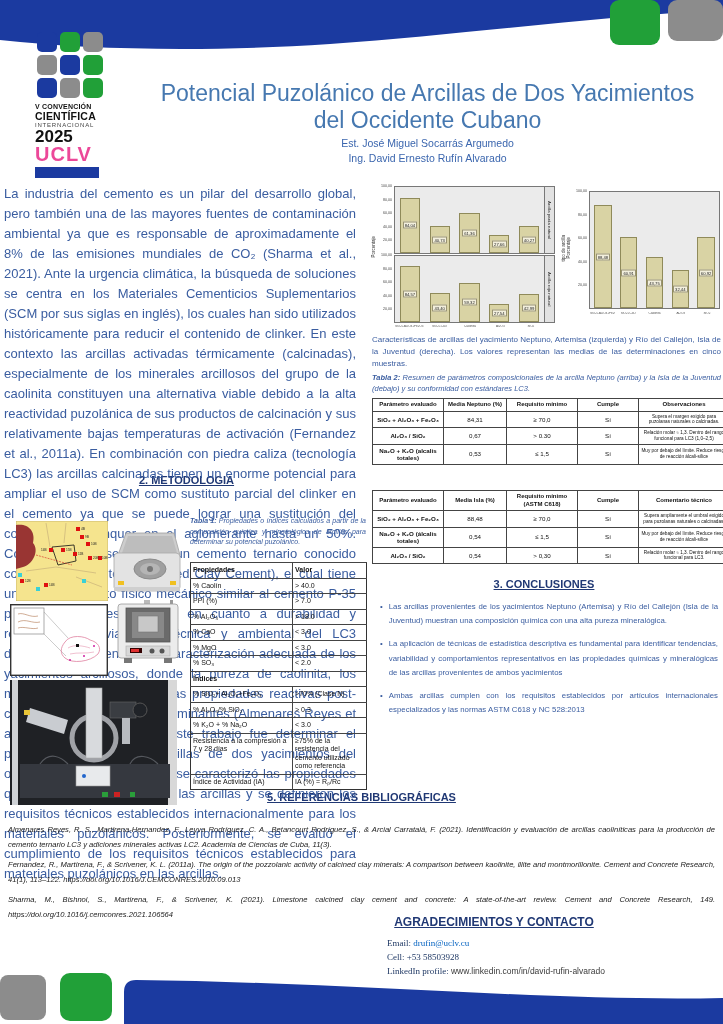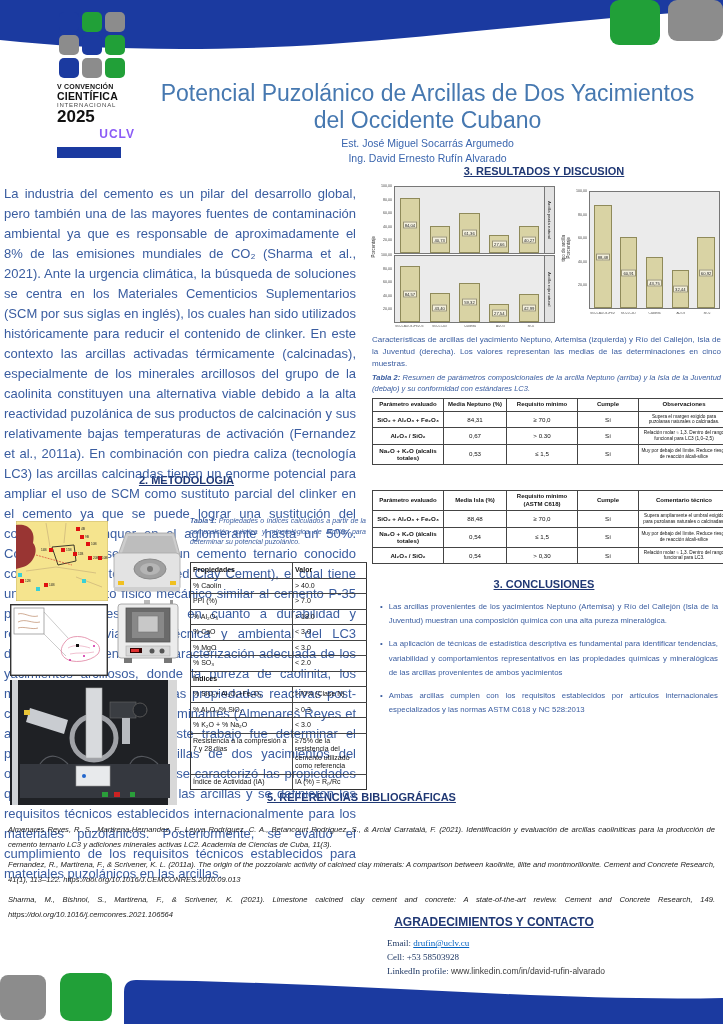--- a/index.html
+++ b/index.html
@@ -1,29 +1,29 @@
 <!DOCTYPE html>
 <html><head>
 <meta charset="utf-8">
 <style>
   html,body{margin:0;padding:0;background:#ffffff;}
   #poster{position:relative;width:723px;height:1024px;background:#fff;overflow:hidden;
           font-family:"Liberation Sans",sans-serif;color:#222;}
   svg{display:block;}
   
   #band{position:absolute;left:0;top:0;width:723px;height:60px;}
-  #logo{position:absolute;left:35px;top:12px;width:78px;margin-left:22px;}
+  #logo{position:absolute;left:35px;top:32px;width:78px;}
   #logo-grid{display:grid;grid-template-columns:repeat(3,20px);grid-gap:3px;margin-left:2px;}
   .sq{width:20px;height:20px;border-radius:5px;}
   .c-b{background:#1B3AA0;} .c-g{background:#21A038;} .c-gr{background:#8C8C8C;}
   #logo .l1{font-size:7px;font-weight:bold;margin-top:5px;letter-spacing:0.2px;color:#111;}
   #logo .l2{font-size:10.5px;font-weight:bold;color:#111;letter-spacing:0.2px;}
   #logo .l3{font-size:6px;color:#444;letter-spacing:0.8px;}
   #logo .l4{font-size:17px;font-weight:bold;color:#111;line-height:18px;}
-  #logo .l5{font-size:12px;font-weight:bold;color:#8b5cf6;line-height:17px;letter-spacing:1px;text-align:right;}
+  #logo .l5{font-size:20px;font-weight:bold;color:#ec4899;line-height:17px;letter-spacing:1px;}
   #logo-bar{width:64px;height:11px;background:#1B3AA0;margin-top:4px;}
   #symposium-title{position:absolute;left:150px;top:38px;width:555px;text-align:center;
      font-size:15px;font-weight:bold;color:#233E85;line-height:18px;}
   #poster-title{position:absolute;left:150px;top:80px;width:555px;text-align:center;
      font-size:23px;color:#4678B0;line-height:27px;}
   #authors{position:absolute;left:150px;top:136px;width:555px;text-align:center;
      font-size:10.5px;color:#3B66AE;line-height:15px;}
   
   .sech{position:absolute;text-align:center;font-weight:bold;font-size:11px;color:#203874;
         text-decoration:underline;}
@@ -96,21 +96,21 @@
                color:#3A5DA0;line-height:14.2px;}
   .bullet{display:flex;margin-bottom:9px;text-align:justify;}
   .bullet::before{content:"\2022";margin-right:6px;}
   
   #refs{position:absolute;left:8px;top:822px;width:707px;font-size:7.6px;color:#1a1a1a;
         line-height:15px;text-align:justify;}
   #refs p{margin:0 0 5px 0;font-style:italic;}
   
   #contact{position:absolute;left:387px;top:936px;font-size:9px;
            font-family:"Liberation Serif",serif;color:#1F3864;line-height:14px;}
-  .link{color:#0563C1;text-decoration:underline;cursor:pointer;}
+  .link{color:#0563C1;cursor:pointer;}
   #linkedin-url{font-family:"Liberation Sans",sans-serif;color:#3b3b3b;font-size:8.5px;}
   
   #footer{position:absolute;left:0;top:972px;width:723px;height:52px;}
 </style>
 </head>
 <body>
 
 <div id="poster">
 
   <svg id="band" viewBox="0 0 723 60">
@@ -138,21 +138,20 @@
     <div class="l5">UCLV</div>
     <div id="logo-bar"></div>
   </div>
 
   <div id="poster-title">Potencial Puzolánico de Arcillas de Dos Yacimientos del Occidente Cubano</div>
   <div id="authors">
     <div>Est. José Miguel Socarrás Argumedo</div>
     <div>Ing. David Ernesto Rufín Alvarado</div>
   </div>
 
-  <div id="sec-results-h" class="sech">3. RESULTADOS Y DISCUSION</div>
   <div id="sec-method-h" class="sech">2. METODOLOGIA</div>
   <div id="sec-conc-h" class="sech">3. CONCLUSIONES</div>
   <div id="sec-refs-h" class="sech">5. REFERENCIAS BIBLIOGRÁFICAS</div>
   <div id="sec-contact-h" class="sech">AGRADECIMIENTOS Y CONTACTO</div>
 
   <div id="intro">La industria del cemento es un pilar del desarrollo global, pero también una de las mayores fuentes de contaminación ambiental ya que es responsable de aproximadamente el 8% de las emisiones mundiales de CO₂ (Sharma et al., 2021). Ante la urgencia climática, la búsqueda de soluciones se centra en los Materiales Cementicios Suplementarios (SCM por sus siglas en inglés), los cuales han sido utilizados históricamente para reducir el contenido de clinker. En este contexto las arcillas activadas térmicamente (calcinadas), especialmente de los minerales arcillosos del grupo de la caolinita constituyen una alternativa viable debido a la alta reactividad puzolánica de sus productos de calcinación y sus relativamente bajas temperaturas de activación (Fernandez et al., 2011a). En combinación con piedra caliza (tecnología LC3) las arcillas calcinadas tienen un enorme potencial para ampliar el uso de SCM como sustituto parcial del clinker en el cemento ya que se puede lograr una sustitución del contenido de clinquer en el aglomerante hasta un 50%. Como resultado se obtiene un cemento ternario conocido como LC3 (Limestone Calcined Clay Cement), el cual tiene un comportamiento físico mecánico similar al cemento P-35 pero con mayores ventajas en cuanto a durabilidad y resistencia. La viabilidad técnica y ambiental del LC3 depende críticamente de la caracterización adecuada de los yacimientos arcillosos, donde la pureza de caolinita, los minerales acompañantes y las propiedades reactivas post-calcinación son factores determinantes (Almenares Reyes et al., 2021). El objetivo de este trabajo fue determinar el potencial puzolánico de arcillas de dos yacimientos del occidente cubano. Para ello, se caracterizó las propiedades químicas y mineralógicas de las arcillas y se definieron los requisitos técnicos establecidos internacionalmente para los materiales puzolánicos. Posteriormente, se evaluó el cumplimiento de los requisitos técnicos establecidos para materiales puzolánicos en las arcillas.</div>
 
   <svg id="fig-map1" class="fig" width="92" height="80" viewBox="0 0 92 80">
     <rect width="92" height="80" fill="#F5E48E" stroke="#B09A5A" stroke-width="0.6"></rect>
     <path d="M0,4 C12,2 20,10 17,22 C24,30 16,44 7,46 L0,48 Z" fill="#993533"></path>

